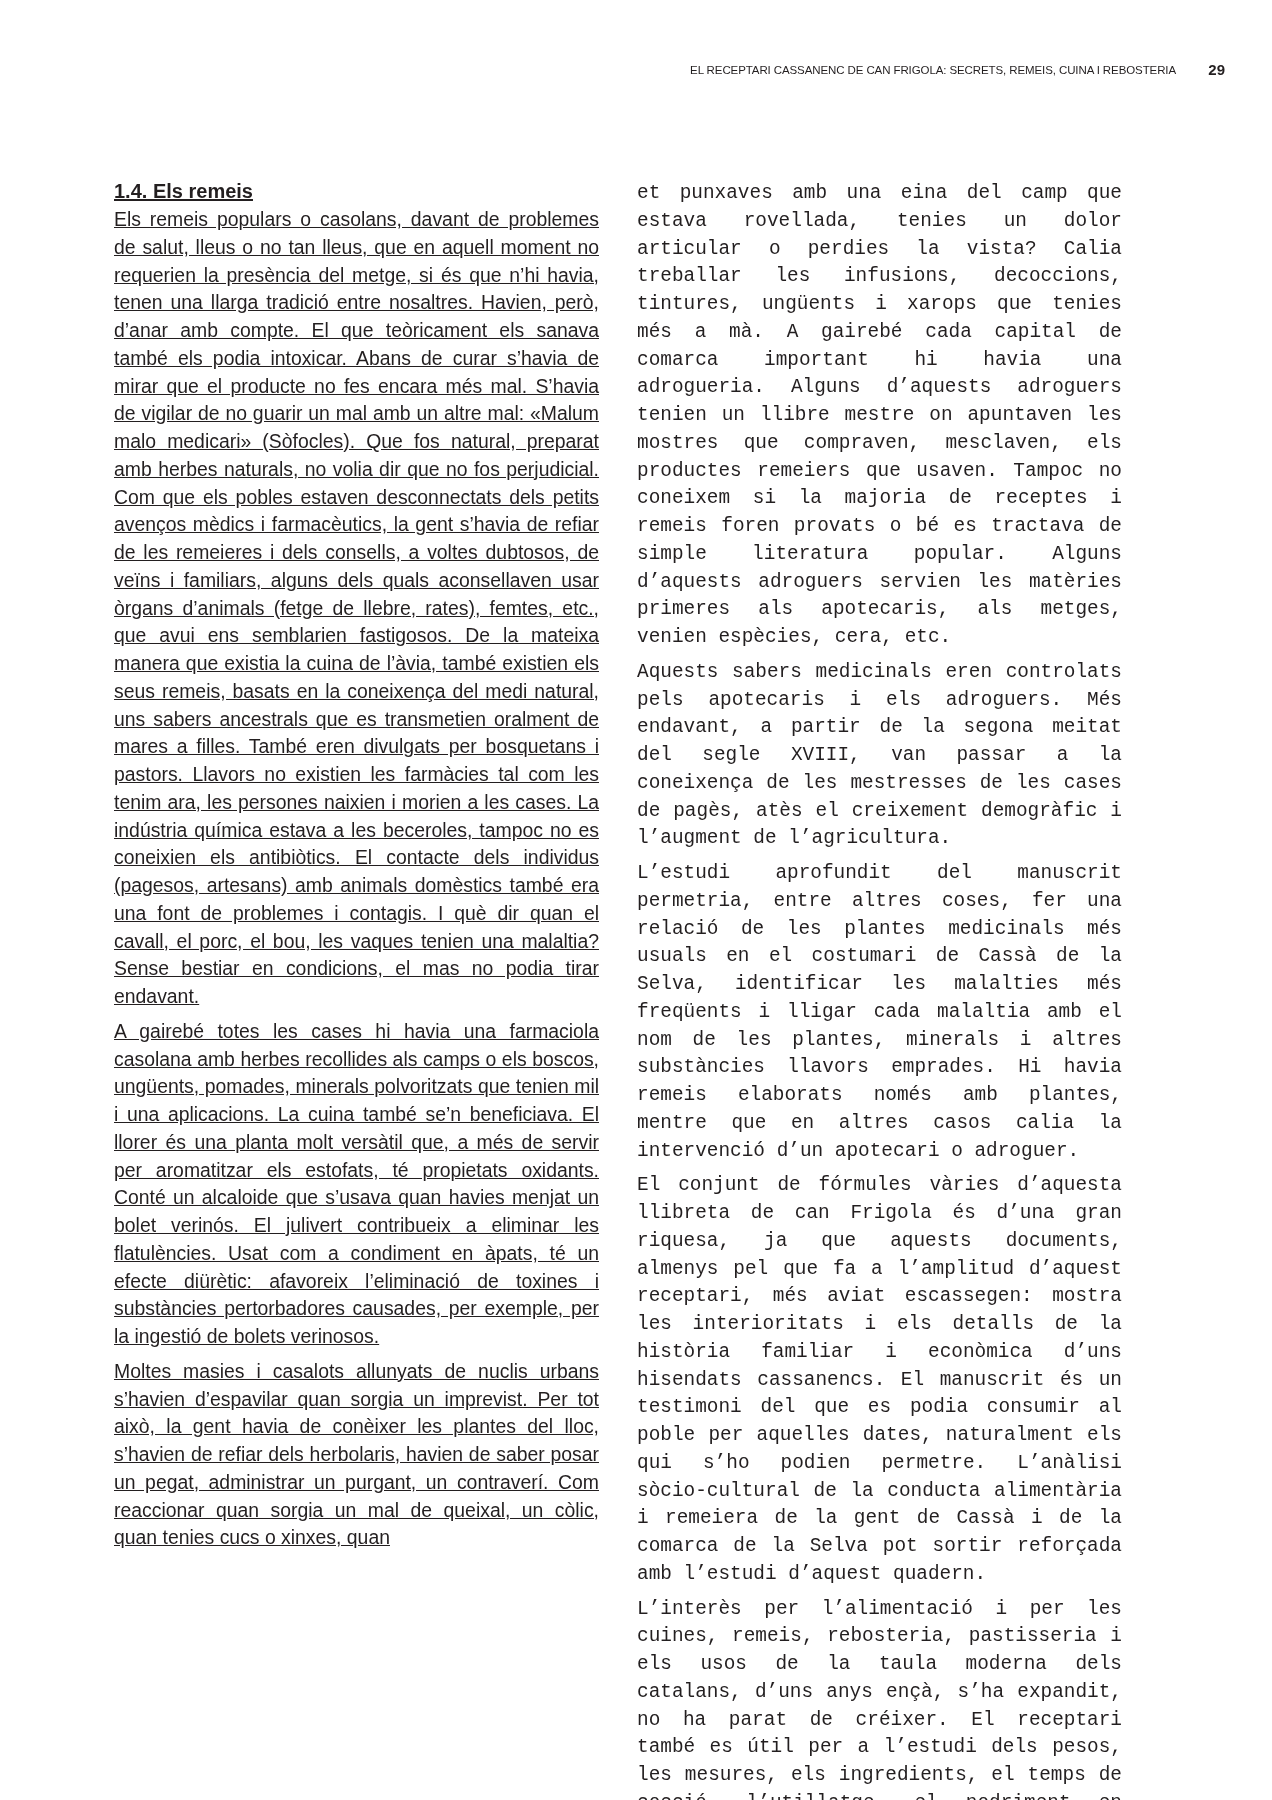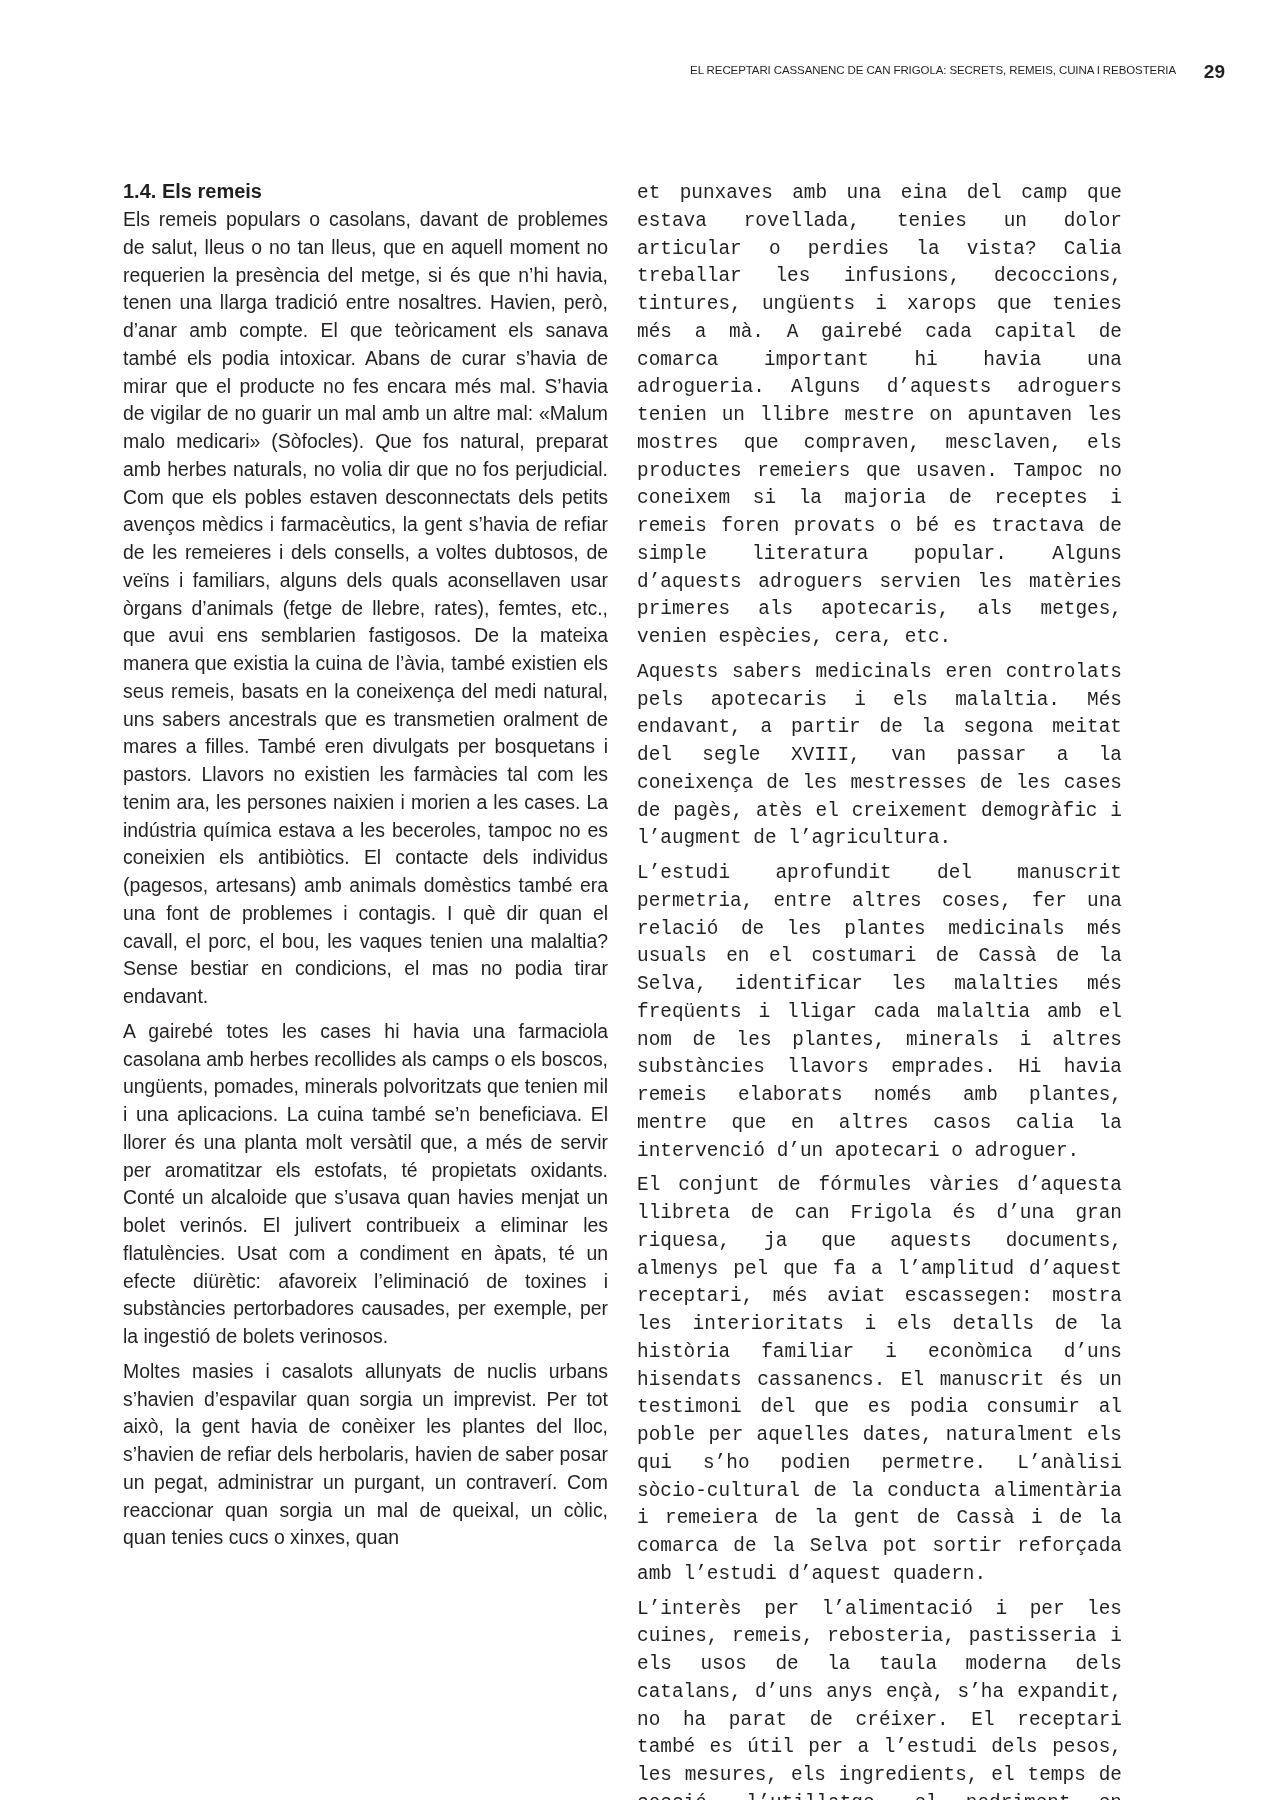--- a/index.html
+++ b/index.html
@@ -1,23 +1,23 @@
 <!DOCTYPE html>
 <html><head>
 <meta charset="utf-8">
 <style>
   html, body { margin: 0; padding: 0; background: #ffffff; }
   body { width: 1272px; height: 1800px; position: relative; overflow: hidden;
          font-family: "Liberation Sans", sans-serif; color: #231f20; }
   .running-head { position: absolute; top: 61px; left: 0; width: 1272px; height: 20px; }
   .running-title { position: absolute; right: 96px; top: 3px; font-size: 11.5px;
                    letter-spacing: -0.1px; color: #231f20; white-space: nowrap; }
-  .page-number { position: absolute; right: 47px; top: 0; font-size: 19px; font-weight: bold; color: #231f20; }
+  .page-number { position: absolute; right: 47px; top: 0; font-size: 15px; font-weight: bold; color: #231f20; }
   .column { position: absolute; top: 178px; width: 485px; }
-  .col-left { left: 123px; }
+  .col-left { left: 114px; text-decoration: underline; }
   .col-right { left: 637px; font-family: Liberation Mono, monospace; }
   .section-heading { font-size: 20px; font-weight: bold; margin: 0 0 2px 0; line-height: 26px; color: #231f20; }
   .para { font-size: 19.4px; line-height: 27.75px; text-align: justify; margin: 0 0 7px 0;
           hyphens: manual; color: #231f20; }
   .col-right .para:first-child { margin-top: 0; }
 </style>
 </head>
 <body>
 
 <div class="running-head">
@@ -27,17 +27,17 @@
 
 <div class="column col-left">
   <h2 class="section-heading">1.4. Els remeis</h2>
   <p class="para">Els remeis populars o casolans, davant de proble­mes de salut, lleus o no tan lleus, que en aquell moment no requerien la presència del metge, si és que n’hi havia, tenen una llarga tradició entre no­saltres. Havien, però, d’anar amb compte. El que teòricament els sanava també els podia intoxicar. Abans de curar s’havia de mirar que el producte no fes encara més mal. S’havia de vigilar de no guarir un mal amb un altre mal: «Malum malo medicari» (Sòfocles). Que fos natural, preparat amb herbes naturals, no volia dir que no fos perjudicial. Com que els pobles estaven desconnectats dels petits avenços mèdics i farmacèutics, la gent s’havia de refiar de les remeieres i dels consells, a voltes dub­tosos, de veïns i familiars, alguns dels quals acon­sellaven usar òrgans d’animals (fetge de llebre, ra­tes), femtes, etc., que avui ens semblarien fastigo­sos. De la mateixa manera que existia la cuina de l’àvia, també existien els seus remeis, basats en la coneixença del medi natural, uns sabers ances­trals que es transmetien oralment de mares a filles. També eren divulgats per bosquetans i pastors. Llavors no existien les farmàcies tal com les tenim ara, les persones naixien i morien a les cases. La indústria química estava a les beceroles, tampoc no es coneixien els antibiòtics. El contacte dels in­dividus (pagesos, artesans) amb animals domès­tics també era una font de problemes i contagis. I què dir quan el cavall, el porc, el bou, les vaques tenien una malaltia? Sense bestiar en condicions, el mas no podia tirar endavant.</p>
   <p class="para">A gairebé totes les cases hi havia una farmaciola casolana amb herbes recollides als camps o els boscos, ungüents, pomades, minerals polvoritzats que tenien mil i una aplicacions. La cuina també se’n beneficiava. El llorer és una planta molt ver­sàtil que, a més de servir per aromatitzar els esto­fats, té propietats oxidants. Conté un alcaloide que s’usava quan havies menjat un bolet verinós. El ju­livert contribueix a eliminar les flatulències. Usat com a condiment en àpats, té un efecte diürètic: afavoreix l’eliminació de toxines i substàncies per­torbadores causades, per exemple, per la ingestió de bolets verinosos.</p>
   <p class="para">Moltes masies i casalots allunyats de nuclis urbans s’havien d’espavilar quan sorgia un imprevist. Per tot això, la gent havia de conèixer les plantes del lloc, s’havien de refiar dels herbolaris, havien de saber posar un pegat, administrar un purgant, un contraverí. Com reaccionar quan sorgia un mal de queixal, un còlic, quan tenies cucs o xinxes, quan</p>
 </div>
 
 <div class="column col-right" style="top: 180px;">
   <p class="para">et punxaves amb una eina del camp que estava ro­vellada, tenies un dolor articular o perdies la vista? Calia treballar les infusions, decoccions, tintures, ungüents i xarops que tenies més a mà. A gaire­bé cada capital de comarca important hi havia una adrogueria. Alguns d’aquests adroguers tenien un llibre mestre on apuntaven les mostres que com­praven, mesclaven, els productes remeiers que usaven. Tampoc no coneixem si la majoria de re­ceptes i remeis foren provats o bé es tractava de simple literatura popular. Alguns d’aquests adro­guers servien les matèries primeres als apotecaris, als metges, venien espècies, cera, etc.</p>
-  <p class="para">Aquests sabers medicinals eren controlats pels apotecaris i els malaltia. Més endavant, a partir de la segona meitat del segle XVIII, van passar a la coneixença de les mestresses de les cases de pagès, atès el creixement demogràfic i l’augment de l’agricultura.</p>
+  <p class="para">Aquests sabers medicinals eren controlats pels apotecaris i els adroguers. Més endavant, a partir de la segona meitat del segle XVIII, van passar a la coneixença de les mestresses de les cases de pagès, atès el creixement demogràfic i l’augment de l’agricultura.</p>
   <p class="para">L’estudi aprofundit del manuscrit permetria, entre altres coses, fer una relació de les plantes medi­cinals més usuals en el costumari de Cassà de la Selva, identificar les malalties més freqüents i lligar cada malaltia amb el nom de les plantes, minerals i altres substàncies llavors emprades. Hi havia re­meis elaborats només amb plantes, mentre que en altres casos calia la intervenció d’un apotecari o adroguer.</p>
   <p class="para">El conjunt de fórmules vàries d’aquesta llibreta de can Frigola és d’una gran riquesa, ja que aquests documents, almenys pel que fa a l’amplitud d’aquest receptari, més aviat escassegen: mostra les interioritats i els detalls de la història familiar i econòmica d’uns hisendats cassanencs. El manus­crit és un testimoni del que es podia consumir al poble per aquelles dates, naturalment els qui s’ho podien permetre. L’anàlisi sòcio-cultural de la con­ducta alimentària i remeiera de la gent de Cassà i de la comarca de la Selva pot sortir reforçada amb l’estudi d’aquest quadern.</p>
   <p class="para">L’interès per l’alimentació i per les cuines, remeis, rebosteria, pastisseria i els usos de la taula moder­na dels catalans, d’uns anys ençà, s’ha expandit, no ha parat de créixer. El receptari també es útil per a l’estudi dels pesos, les mesures, els ingre­dients, el temps de cocció, l’utillatge, el nodriment en general, etc. On es proveïa, la família de can Fri­gola, d’uns béns que ja no eren de primera neces­sitat? Entre aquestes pàgines hi trobem fórmules per elaborar pa de pessic, menjar blanc, bunyols, pilotilles (mandonguilles), ratafia... També parla de la recerca d’espècies per preparar la carn de porc</p>
 </div>
 
 </body></html>

